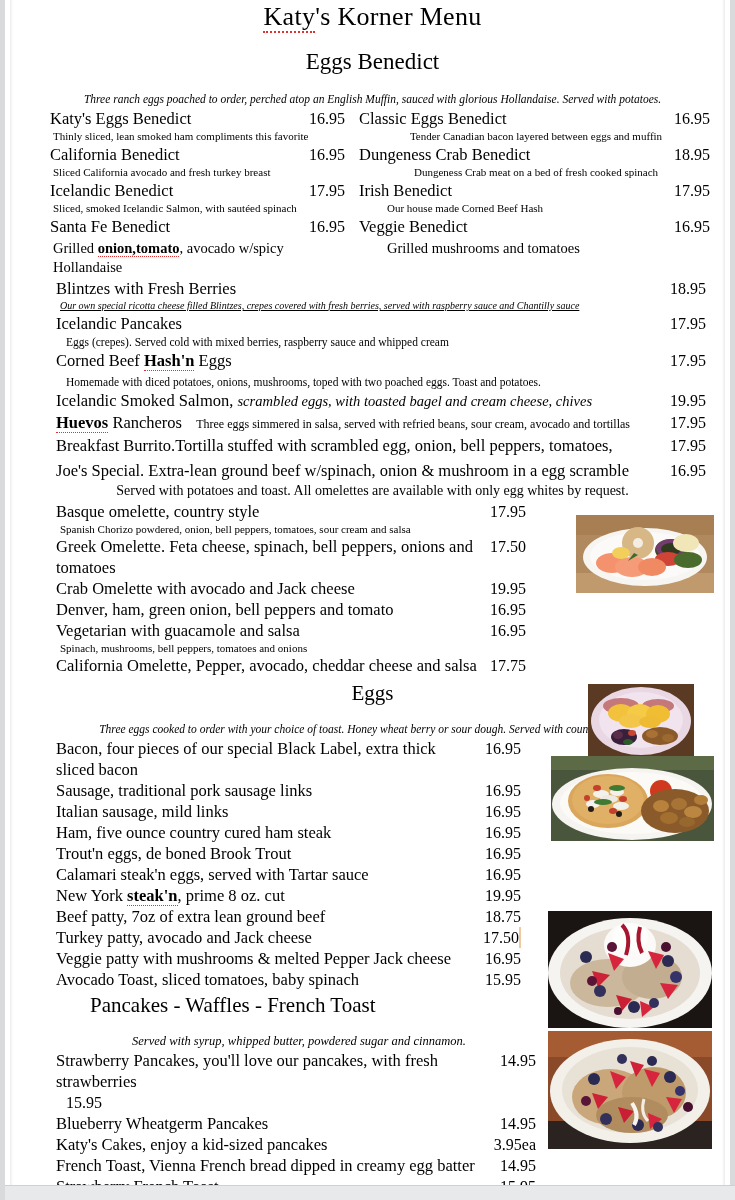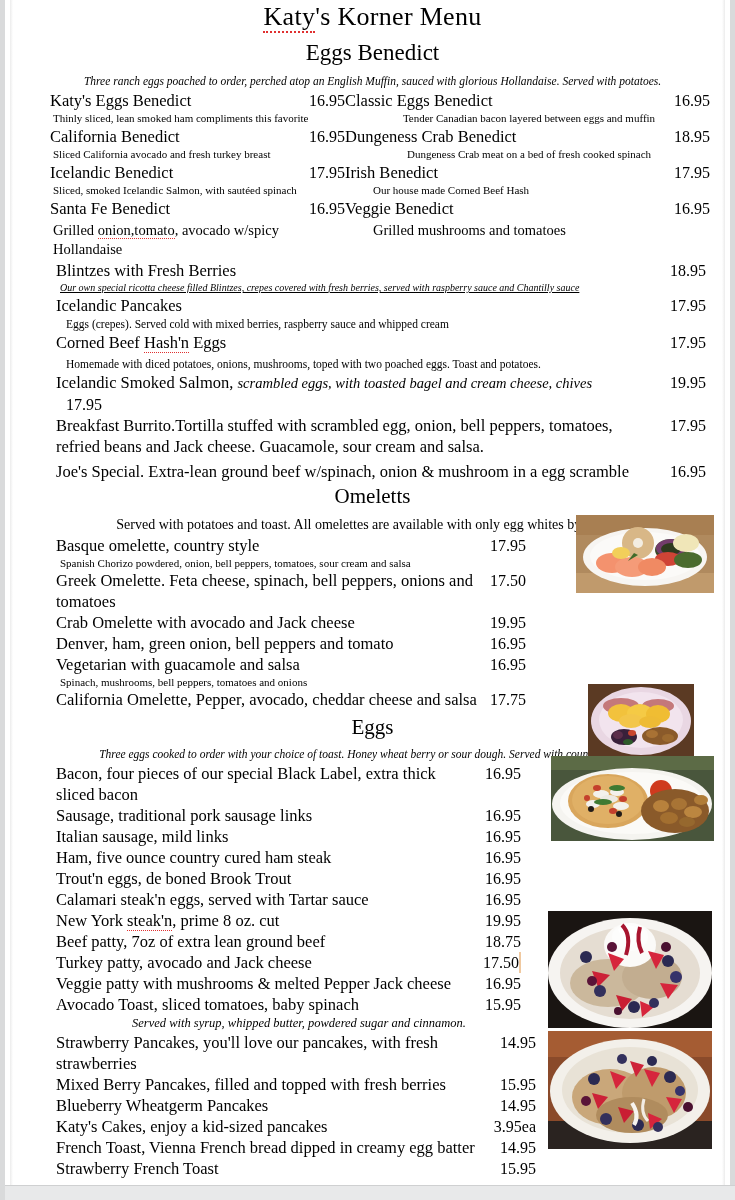--- a/index.html
+++ b/index.html
@@ -41,48 +41,50 @@
     left: 9px; top: 0; width: 717px;
   }
 
   
   h1.menu-title {
     font-size: 26px; font-weight: normal; text-align: center;
     margin: 2px 0 0 0; line-height: 30px; letter-spacing: 0.3px;
   }
   h2.section-title {
     font-size: 23px; font-weight: normal; text-align: center;
-    margin: 7px; line-height: 28px;
+    margin: 16px; line-height: 28px;
   }
   h2.section-title.sm { font-size: 21px; line-height: 26px; }
   .sp-err {
     border-bottom: 2px dotted #e03030;
     padding-bottom: 0px;
   }
   .sp-err-inline {
     border-bottom: 1.5px dotted #e03030;
+    font-weight: bold;
   }
   .intro {
     font-family: "Liberation Serif", "DejaVu Serif", serif;
     font-style: italic;
     font-size: 11.5px;
     text-align: center;
     margin: 1px 0 2px 0;
     line-height: 14px;
   }
   .intro.plain {
     font-style: normal;
     font-size: 14px;
     line-height: 17px;
   }
 
   
   .bene-grid {
     display: grid;
     grid-template-columns: 295px 1fr;
+    column-gap: 14px;
     margin: 0 0 0 36px;
     width: 660px;
   }
   .bene-cell { }
   .row-line {
     display: flex; align-items: baseline; justify-content: space-between;
   }
   .item-name {
     font-size: 16.5px; line-height: 21px; white-space: nowrap;
   }
@@ -230,39 +232,38 @@
         <div class="sub i" style="font-size:11.5px;line-height:16px;margin-top:3px;">Homemade with diced potatoes, onions, mushrooms, toped with two poached eggs. Toast and potatoes.</div>
       </div>
       <div>
         <div class="li">
             <span class="nm"><span>Icelandic Smoked Salmon,</span> <span class="italic-desc">scrambled eggs, with toasted bagel and cream cheese, chives</span></span>
             <span class="pr">19.95</span>
           </div>
       </div>
       <div>
         <div class="li">
+            <span class="nm"><span class="sp-err-inline">Huevos</span> Rancheros <span class="inline-desc">Three eggs simmered in salsa, served with refried beans, sour cream, avocado and tortillas</span></span>
             <span class="pr">17.95</span>
           </div>
       </div>
       <div>
         <div class="li">
             <span class="nm">Breakfast Burrito.Tortilla stuffed with scrambled egg, onion, bell peppers, tomatoes,</span>
             <span class="pr">17.95</span>
           </div>
-        <div class="wrap-item">refried beans and Jack cheese. Guacamole, sour cream and salsa.</div>
       </div>
       <div style="margin-top:4px;">
         <div class="li">
             <span class="nm">Joe's Special. Extra-lean ground beef w/spinach, onion &amp; mushroom in  a egg scramble</span>
             <span class="pr">16.95</span>
           </div>
       </div>
     </div>
 
-    <h2 class="section-title sm" style="margin-top:1px;">Omeletts</h2>
     <div class="intro plain">Served with potatoes and toast. All omelettes are available with only egg whites by request.</div>
 
     <div class="list narrow">
       <div>
         <div class="li">
             <span class="nm">Basque omelette, country style</span>
             <span class="pr">17.95</span>
           </div>
         <div class="sub">Spanish Chorizo powdered, onion, bell peppers, tomatoes, sour cream and salsa</div>
       </div>
@@ -334,29 +335,29 @@
       <div class="li">
           <span class="nm">Veggie patty with mushrooms &amp; melted Pepper Jack cheese</span>
           <span class="pr">16.95</span>
         </div>
       <div class="li">
           <span class="nm">Avocado Toast, sliced tomatoes, baby spinach</span>
           <span class="pr">15.95</span>
         </div>
     </div>
 
+    <h2 class="section-title sm" style="margin-top:2px;text-align:left;padding-left:60px;">Pancakes - Waffles - French Toast</h2>
     <div class="intro" style="text-align:left;padding-left:118px;font-size:12.5px;">Served with syrup, whipped butter, powdered sugar and cinnamon.</div>
 
     <div class="list" style="margin-left:42px;width:480px;">
       <div class="li">
           <span class="nm">Strawberry Pancakes, you'll love our pancakes, with fresh strawberries</span>
           <span class="pr">14.95</span>
         </div>
       <div class="li">
-          <span class="nm">Mixed Berry Pancakes, filled and topped with fresh berries</span>
           <span class="pr">15.95</span>
         </div>
       <div class="li">
           <span class="nm">Blueberry Wheatgerm Pancakes</span>
           <span class="pr">14.95</span>
         </div>
       <div class="li">
           <span class="nm">Katy's Cakes, enjoy a kid-sized pancakes</span>
           <span class="pr">3.95ea</span>
         </div>

